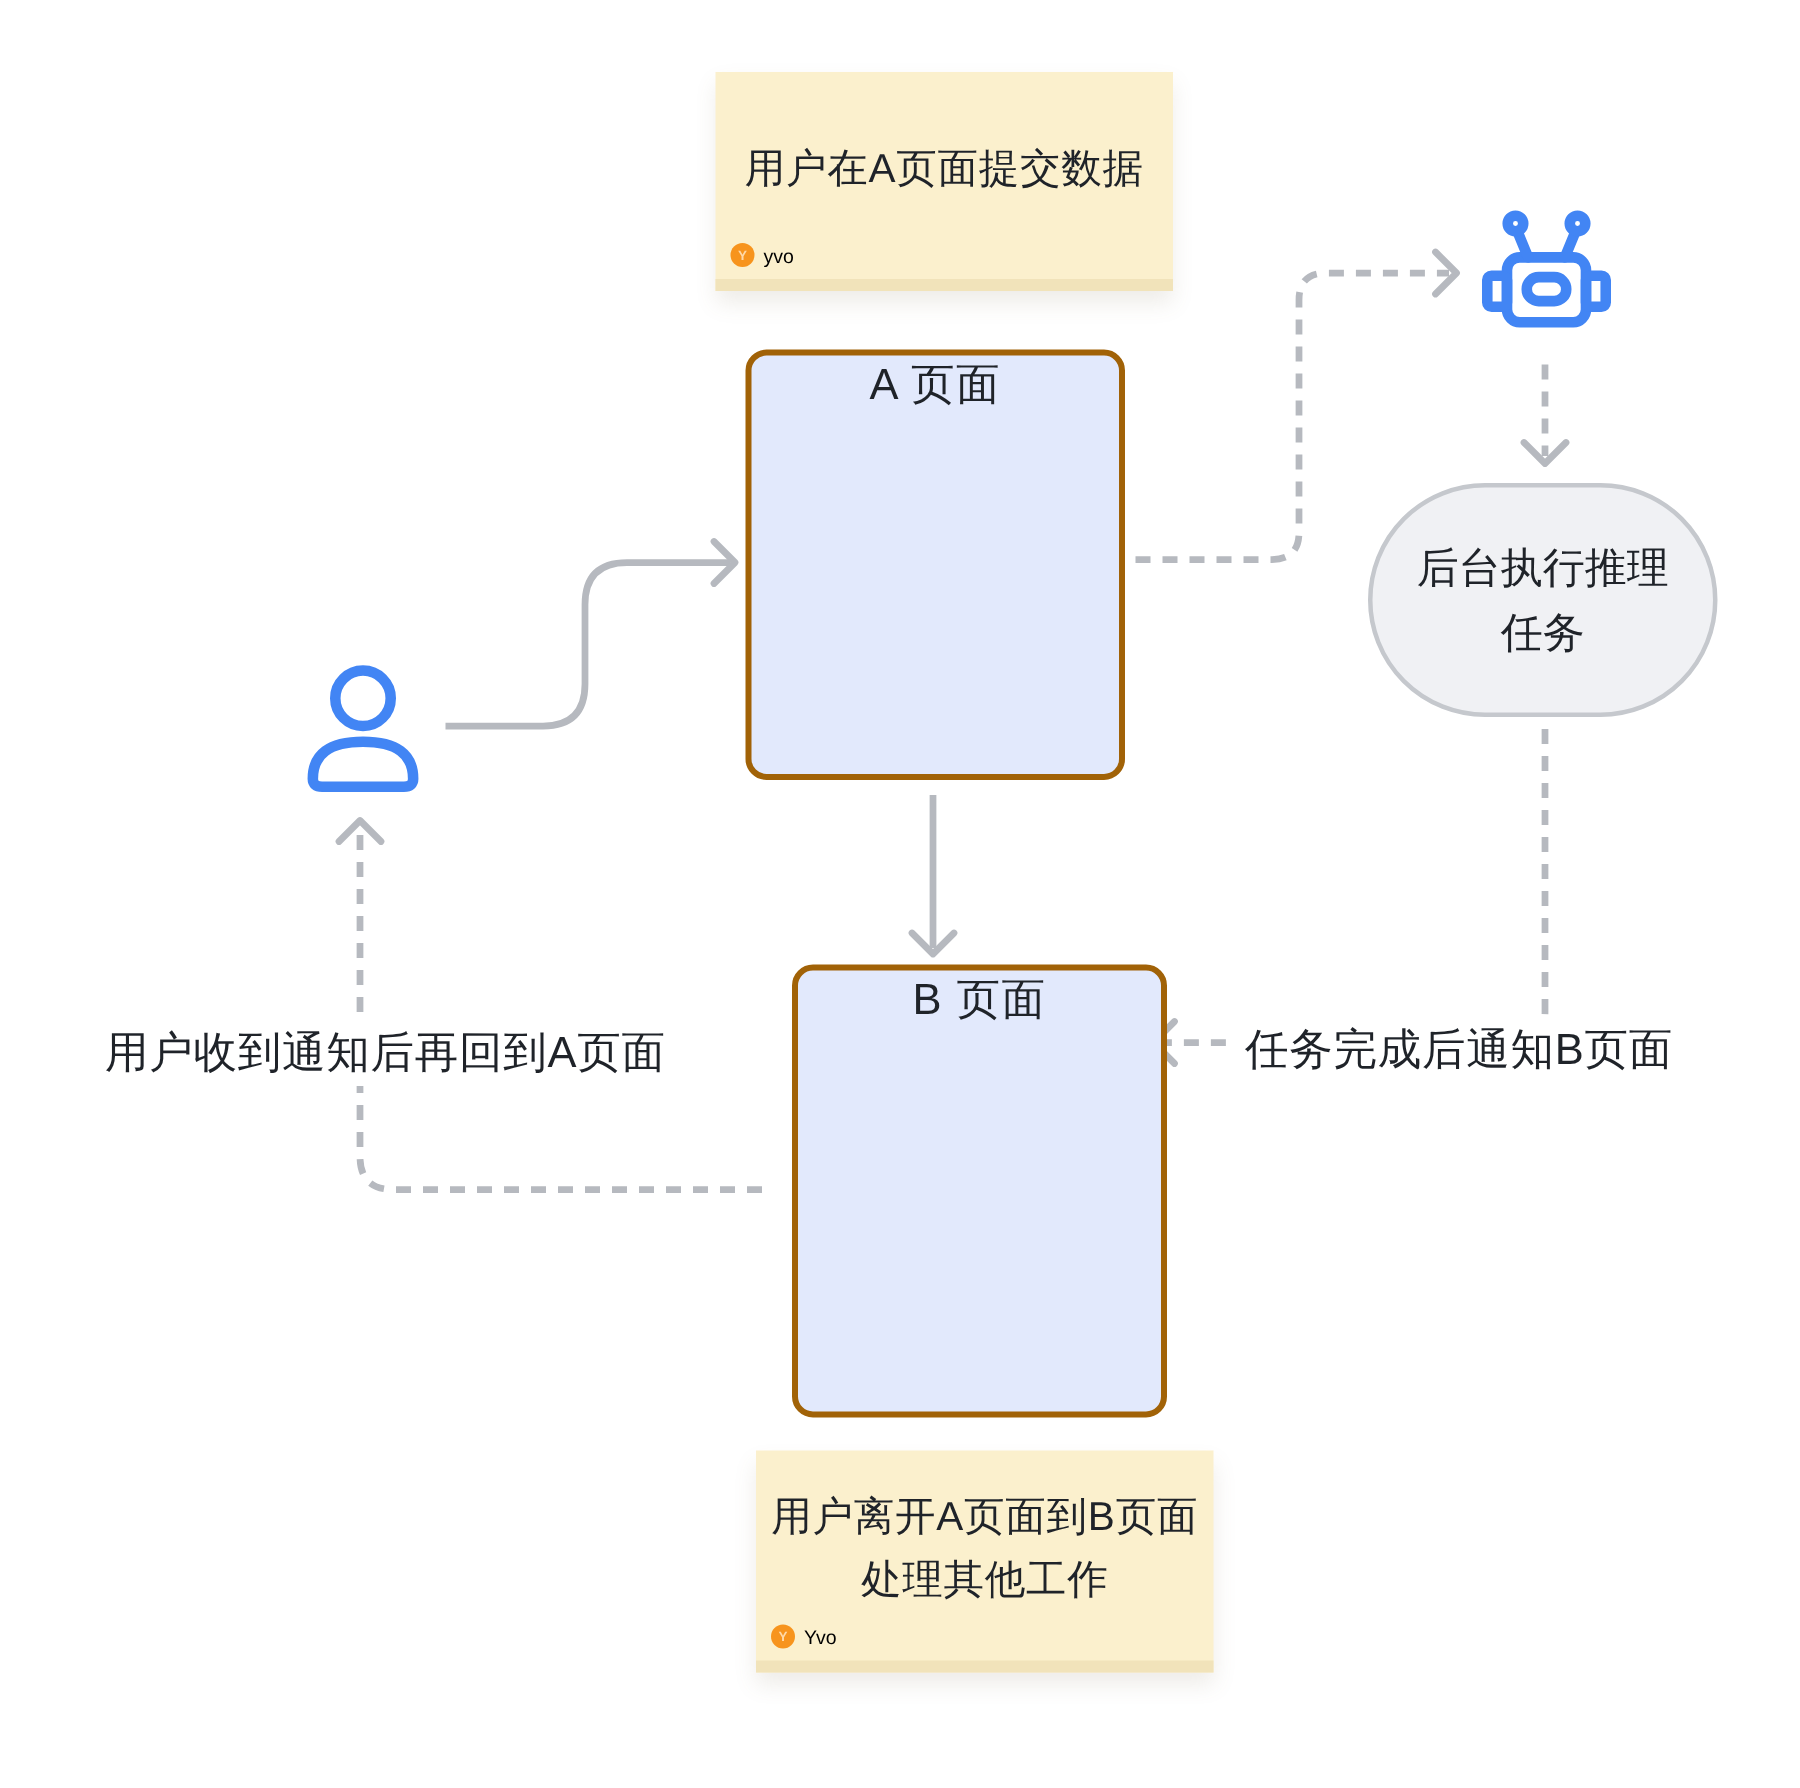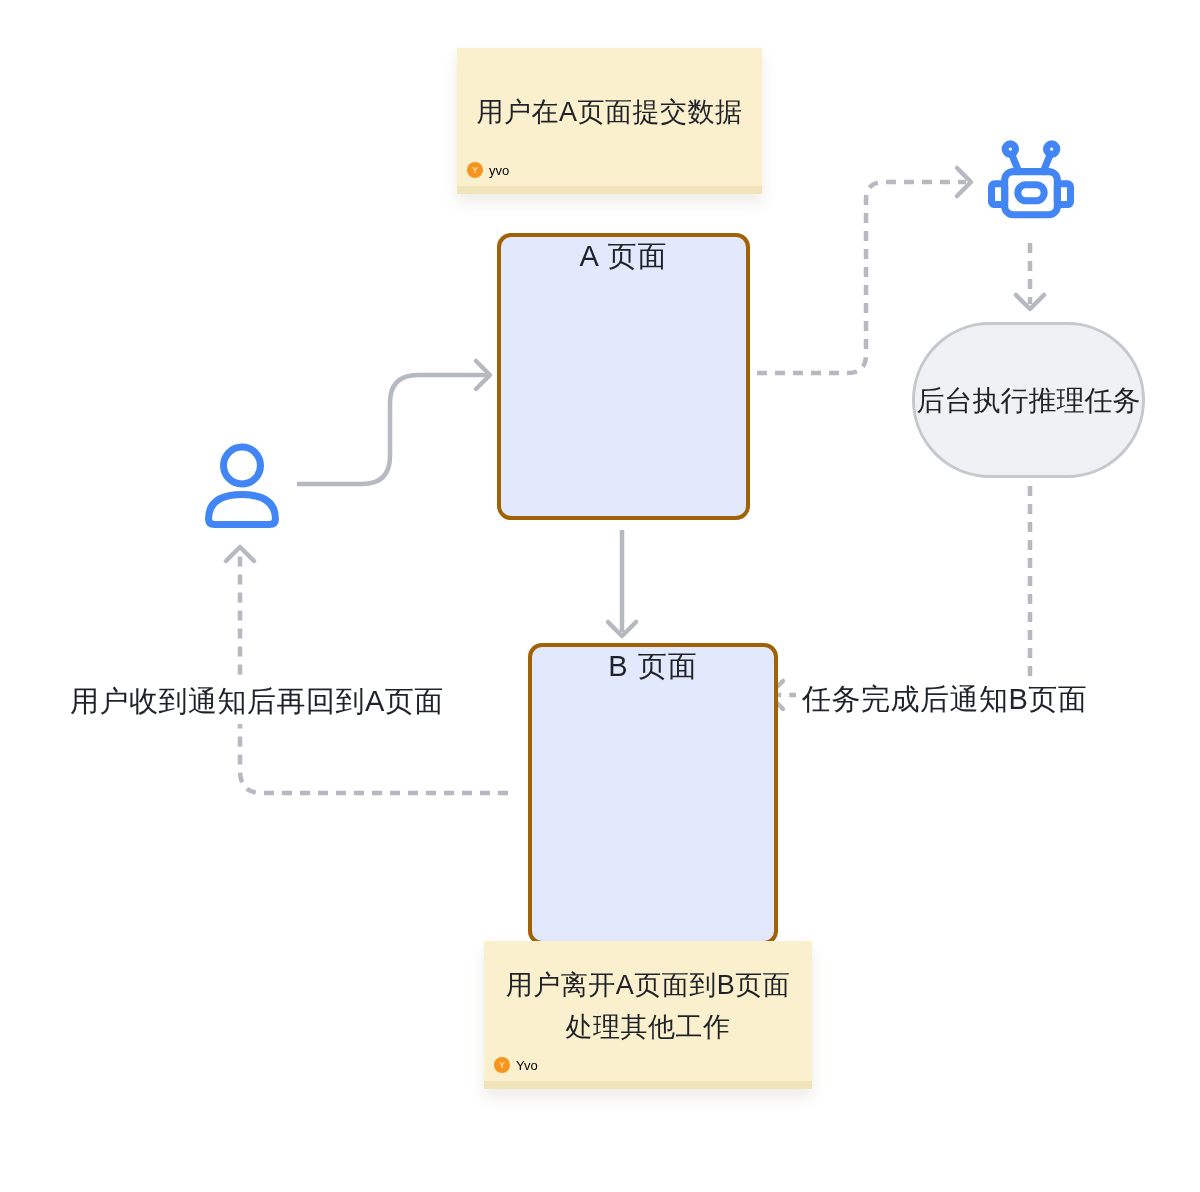--- a/index.html
+++ b/index.html
@@ -9,39 +9,39 @@
   }
   
   #wires{position:absolute;left:0;top:0;width:1200px;height:1192px;z-index:1;}
   .wire{fill:none;stroke:#b6b9bf;stroke-width:4.5px;}
   .wire.dashed{stroke-dasharray:10 8;}
   .arrowhead{fill:none;stroke:#b6b9bf;stroke-width:4.5px;stroke-linecap:round;stroke-linejoin:round;}
   
   .note{
     position:absolute;background:#fbf0cd;z-index:2;
     box-shadow:0 8px 14px rgba(120,110,80,0.13);
-    display:flex;flex-direction:column;
+    display:flex;flex-direction:column;margin-left:20px;
   }
   .note-body{flex:1;display:flex;flex-direction:column;align-items:center;justify-content:center;
     font-size:27px;line-height:42px;letter-spacing:0.5px;text-align:center;padding-bottom:18px;}
   .note-author{position:absolute;left:10px;bottom:16px;display:flex;align-items:center;gap:6px;}
   .avatar{width:16px;height:16px;border-radius:50%;background:#f7941d;color:#ffd9a8;
     font-size:9px;font-weight:bold;display:flex;align-items:center;justify-content:center;}
   .author-name{font-size:13px;color:#000000;}
   .note-fold{position:absolute;left:0;right:0;bottom:0;height:8px;background:#f1e3ba;}
   
   .page-node{
     position:absolute;background:#e2e9fc;border:4px solid #a16207;border-radius:14px;
     display:flex;align-items:flex-start;justify-content:center;z-index:2;box-sizing:border-box;
   }
   .node-label{font-size:29px;letter-spacing:1px;}
   
   .stadium-node{
     position:absolute;background:#f0f1f4;border:3px solid #c5c8cd;border-radius:78px;
-    display:flex;flex-direction:row;align-items:center;justify-content:center;z-index:2;box-sizing:border-box;
+    display:flex;flex-direction:column;align-items:center;justify-content:center;z-index:2;box-sizing:border-box;
     font-size:28px;line-height:43px;text-align:center;
   }
   
   .edge-label{
     position:absolute;z-index:3;background:#ffffff;padding:2px 6px;
     font-size:29px;letter-spacing:0.5px;white-space:nowrap;
   }
   
   .icon-wrap{position:absolute;z-index:2;}
   .icon-wrap svg{display:block;}
@@ -120,23 +120,23 @@
   </div>
 
   <div class="icon-wrap" style="left:198px;top:440px;width:88px;height:88px;">
     <svg width="88" height="88" viewBox="0 0 100 100" fill="none" stroke="#4285f4" stroke-width="8" stroke-linecap="round" stroke-linejoin="round">
       <circle cx="50" cy="29" r="21"></circle>
       <path d="M 12 90 Q 12 62 50 62 Q 88 62 88 90 Q 88 96 81 96 L 19 96 Q 12 96 12 90 Z"></path>
     </svg>
   </div>
 
   <div class="edge-label" style="left:64px;top:680px;">用户收到通知后再回到A页面</div>
-  <div class="edge-label" style="left:796px;top:678px;">任务完成后通知B页面</div>
+  <div class="edge-label" style="left:824px;top:678px;">任务完成后通知B页面</div>
 
-  <div class="note" style="left:484px;top:941px;width:328px;height:148px;">
+  <div class="note" style="left:484px;top:967px;width:305px;height:148px;">
     <div class="note-body">
       <span>用户离开A页面到B页面</span>
       <span>处理其他工作</span>
     </div>
     <div class="note-author">
       <div class="avatar">Y</div>
       <span class="author-name">Yvo</span>
     </div>
     <div class="note-fold"></div>
   </div>

